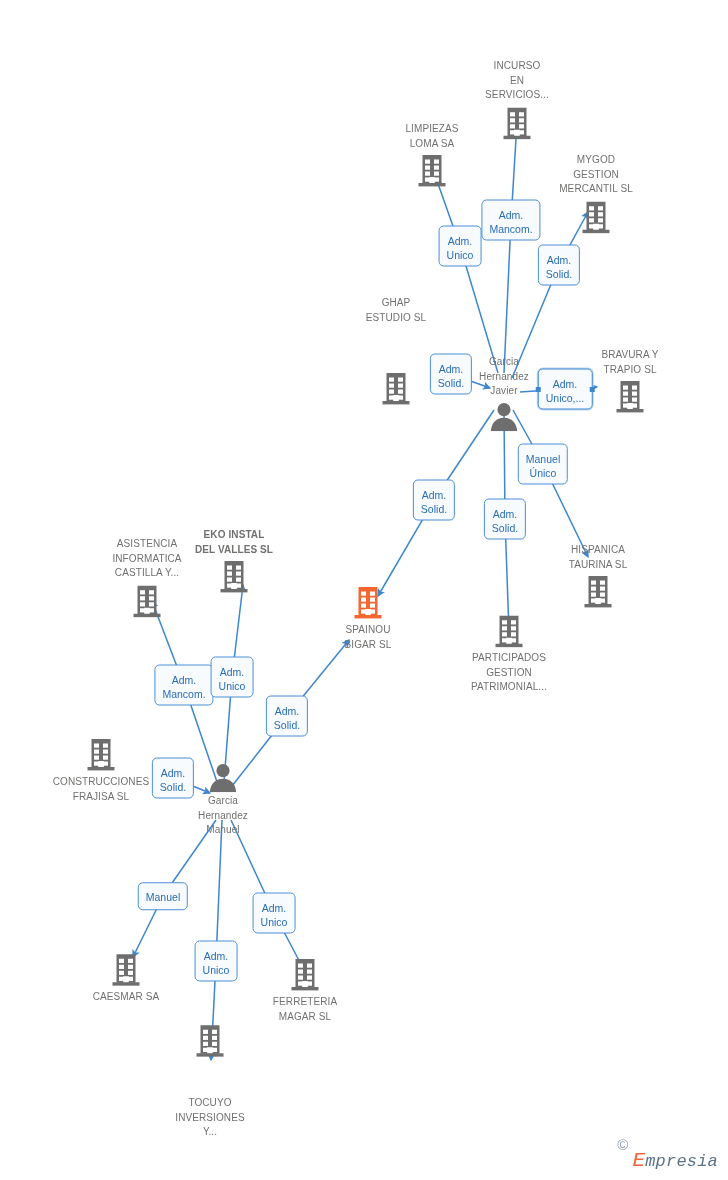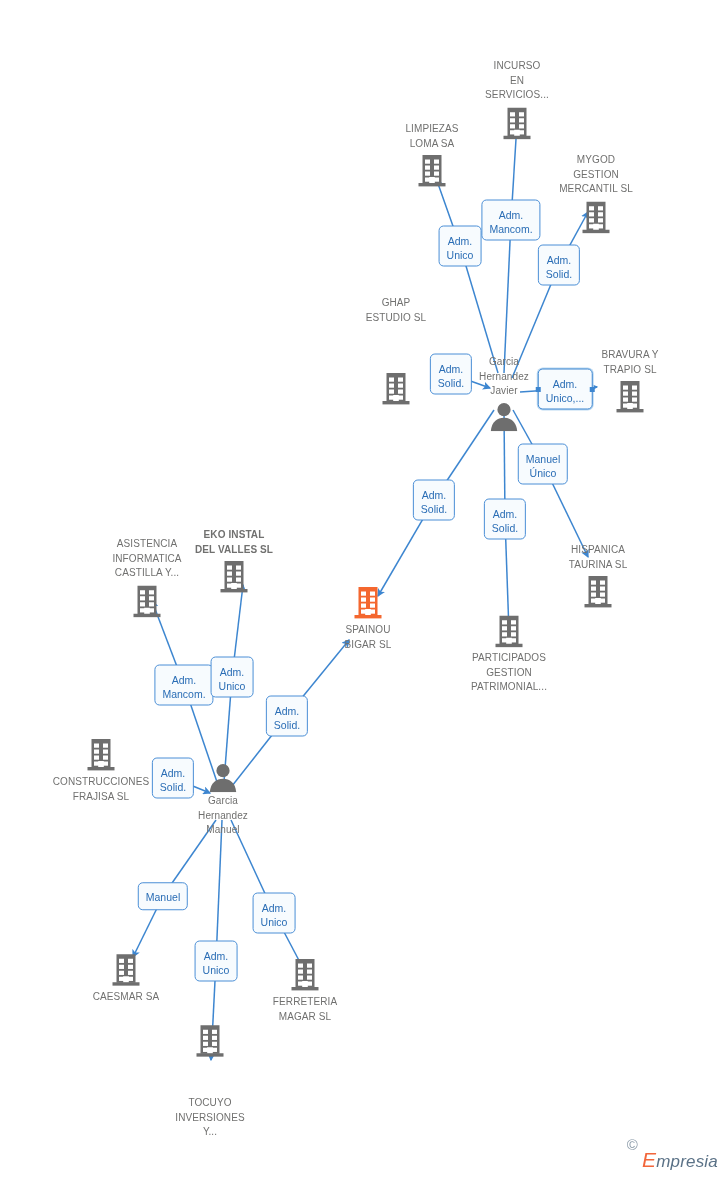--- a/index.html
+++ b/index.html
@@ -94,21 +94,21 @@
     bottom: 8px;
     display: flex;
     align-items: center;
     gap: 4px;
   }
   #watermark .c-mark {
     font-size: 15px;
     color: #8a9aa8;
   }
   #watermark .brand {
-    font-family: Liberation Sans, sans-serif;
+    font-family: Liberation Mono, monospace;
     font-style: italic;
     font-size: 17px;
     color: #5b7287;
     letter-spacing: 0.2px;
     margin-top: 32px;
   }
   #watermark .brand .cap {
     color: #f2663b;
     font-size: 21px;
   }

